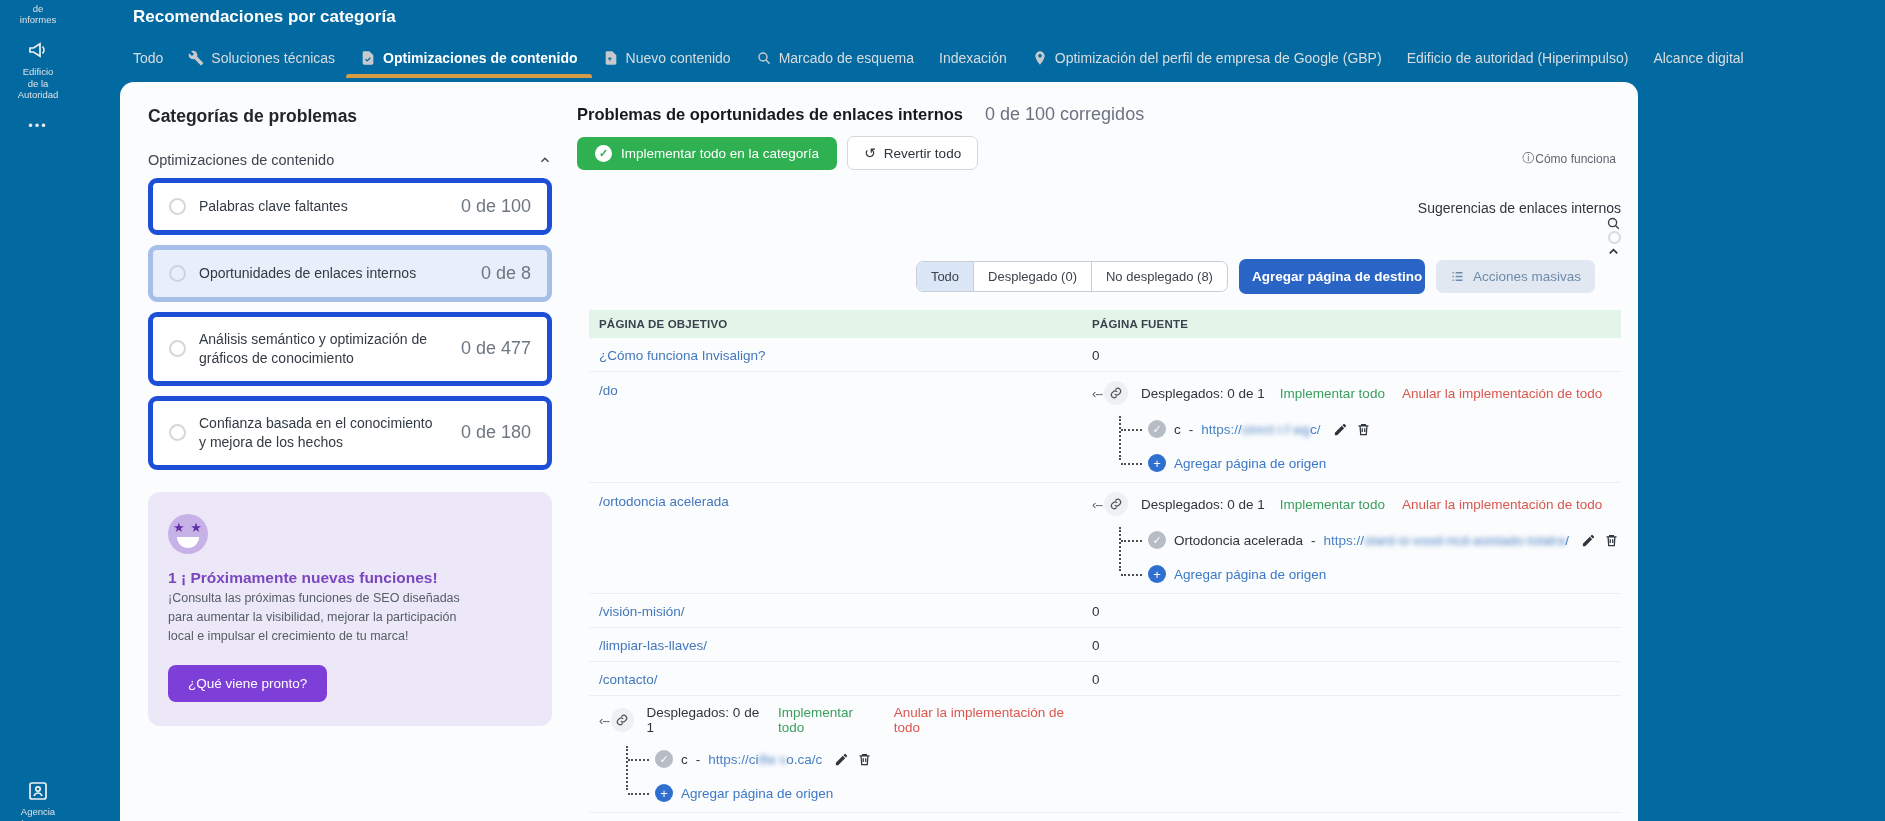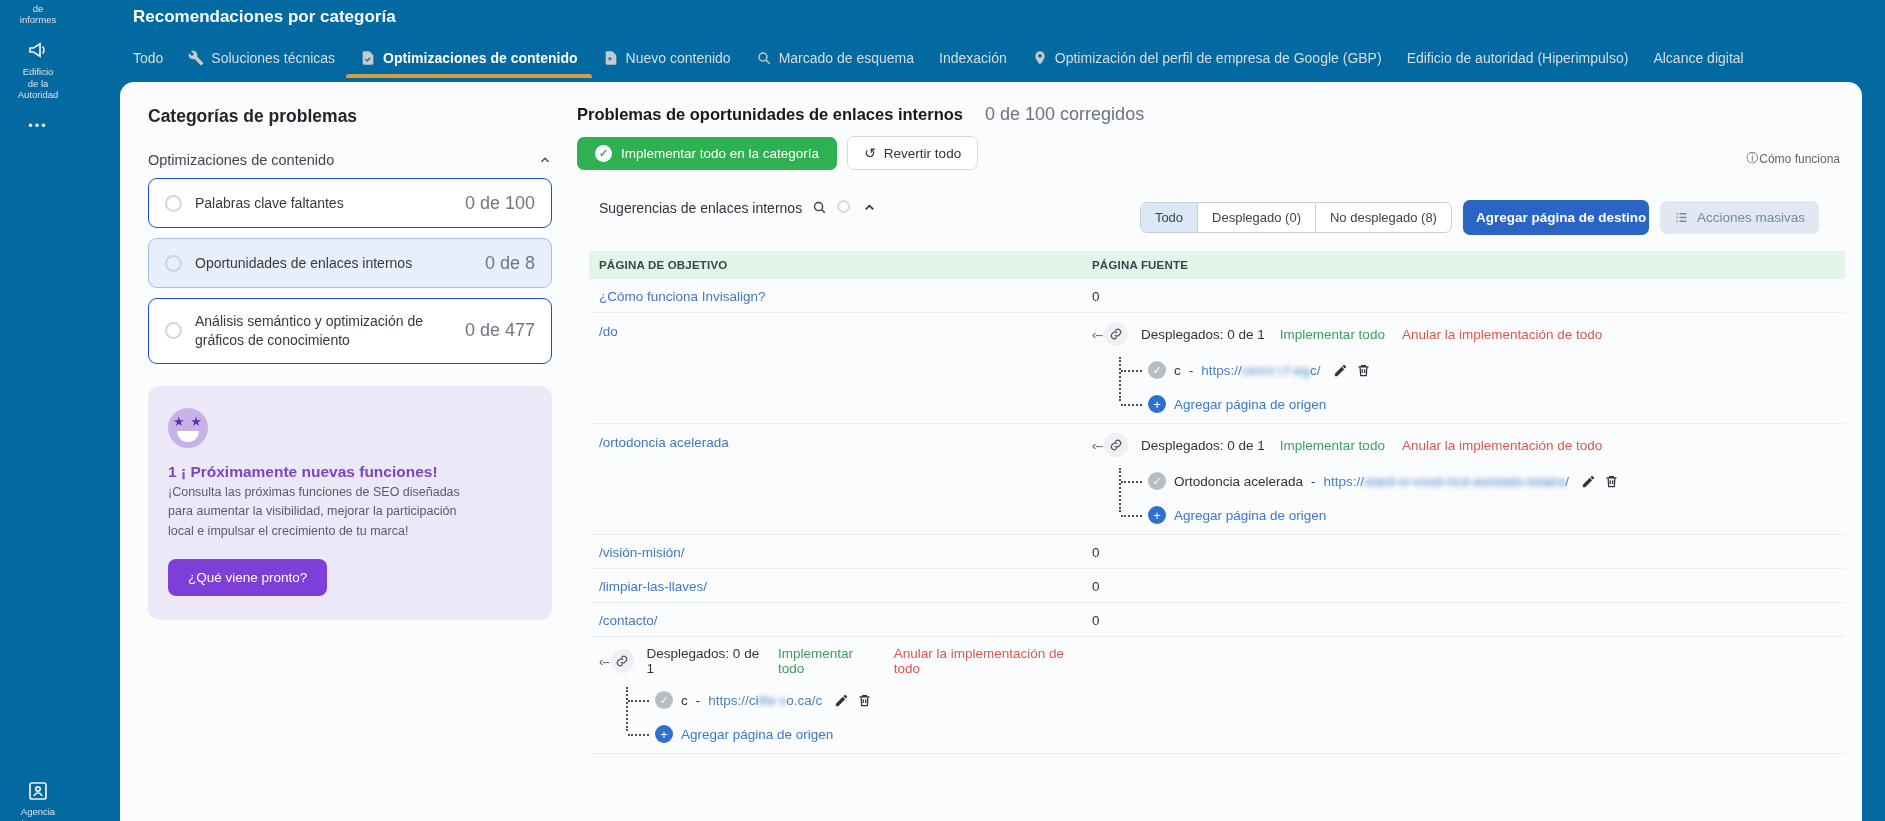--- a/index.html
+++ b/index.html
@@ -19,29 +19,29 @@
   
   .app-title { position:absolute; left:133px; top:7px; color:#ffffff; font-size:17px; font-weight:bold; }
   .tabs { position:absolute; left:133px; top:42px; display:flex; gap:25px; align-items:center; height:32px; }
   .tab { display:flex; align-items:center; gap:7px; color:#d9dcdf; font-size:14px; white-space:nowrap; position:relative; cursor:pointer; }
   .tab .t-icon { width:16px; height:16px; color:#c6cace; display:inline-flex; }
   .tab .t-icon svg { width:100%; height:100%; }
   .tab.active { color:#ffffff; font-weight:bold; }
   .tab.active::after { content:""; position:absolute; left:-14px; right:-14px; bottom:-12px; height:4px; border-radius:3px 3px 0 0; background:#d89b45; }
 
   
-  .card { position:absolute; left:120px; top:82px; width:1742px; height:739px; background:#fbfcfd; border-radius:14px 14px 0 0; }
+  .card { position:absolute; left:120px; top:82px; width:1518px; height:739px; background:#fbfcfd; border-radius:14px 14px 0 0; }
 
   
   .sidebar { position:absolute; left:28px; top:24px; width:404px; }
   .sidebar-title { font-size:17.5px; font-weight:bold; color:#23262b; }
   .group-row { margin-top:25px; display:flex; align-items:center; justify-content:space-between; color:#3e454e; font-size:14.5px; cursor:pointer; }
   .chev { width:14px; height:14px; color:#3e454e; }
   .chev svg { width:100%; height:100%; }
-  .cat-item { margin-top:10px; border:1px solid #1d4ed8; background:#ffffff; border-radius:9px; padding:13px 16px; display:flex; align-items:center; gap:13px; cursor:pointer; min-height:50px; }
+  .cat-item { margin-top:10px; border:5px solid #1d4ed8; background:#ffffff; border-radius:9px; padding:13px 16px; display:flex; align-items:center; gap:13px; cursor:pointer; min-height:50px; }
   .cat-item:first-of-type { margin-top:12px; }
   .cat-item.selected { background:#e9effa; border-color:#a6bfe8; }
   .radio { width:17px; height:17px; border:2px solid #d3d7dc; border-radius:50%; flex-shrink:0; background:transparent; }
   .cat-item.selected .radio { border-color:#c9d4e8; }
   .cat-label { font-size:14px; color:#333a42; flex:1; line-height:1.35; }
   .cat-count { font-size:18px; color:#6e7781; white-space:nowrap; margin-left:6px; }
 
   .promo { margin-top:22px; background:#ece8f7; border-radius:12px; padding:22px 20px 24px 20px; }
   .emoji { width:40px; height:40px; border-radius:50%; background:#c7b2e8; position:relative; }
   .emoji .eyes { position:absolute; top:6px; left:0; right:0; text-align:center; color:#5e2fa8; font-size:13px; letter-spacing:1px; }
@@ -56,21 +56,21 @@
   .main-title { font-size:16.5px; font-weight:bold; color:#17191c; }
   .progress { font-size:18px; color:#6b7280; }
   .actions-row { margin-top:11px; display:flex; gap:10px; align-items:center; }
   .btn-green { display:flex; align-items:center; gap:9px; background:#2fb051; color:#ffffff; border:none; border-radius:7px; padding:8px 18px; font-size:13.5px; font-family:inherit; cursor:pointer; }
   .check-circle { width:17px; height:17px; border-radius:50%; background:#ffffff; color:#2fb051; font-size:11px; font-weight:bold; display:flex; align-items:center; justify-content:center; }
   .btn-plain { display:flex; align-items:center; gap:8px; background:#ffffff; color:#2b333c; border:1px solid #d4d8dd; border-radius:7px; padding:8px 16px; font-size:13.5px; font-family:inherit; cursor:pointer; }
   .undo-glyph { font-size:14px; }
   .how { position:absolute; right:5px; top:68px; color:#5f6670; font-size:12px; display:flex; align-items:center; cursor:pointer; }
   .how .i-glyph { font-size:12px; margin-right:1px; }
 
-  .toolbar { margin-top:30px; margin-left:22px; display:flex; align-items:flex-start; }
+  .toolbar { margin-top:30px; margin-left:12px; display:flex; align-items:flex-end;flex-direction:column; }
   .sugg-label { font-size:14px; color:#2e353d; }
   .search-icon { width:15px; height:15px; margin-left:10px; color:#3c4043; cursor:pointer; }
   .search-icon svg { width:100%; height:100%; }
   .mini-circle { width:13px; height:13px; border:2px solid #d7dadf; border-radius:50%; margin-left:10px; cursor:pointer; }
   .tb-chev { width:15px; height:15px; margin-left:12px; color:#2e353d; cursor:pointer; }
   .tb-chev svg { width:100%; height:100%; }
 
   .toolbar-right { margin-left:auto; display:flex; align-items:center; gap:11px; margin-right:26px; }
   .seg { display:flex; border:1px solid #c9ced5; border-radius:7px; overflow:hidden; background:#ffffff; }
   .seg-item { padding:7px 14px; font-size:13px; color:#3c434b; border-left:1px solid #c9ced5; white-space:nowrap; cursor:pointer; }
@@ -228,20 +228,25 @@
       <div class="cat-item selected">
         <span class="radio"></span>
         <span class="cat-label">Oportunidades de enlaces internos</span>
         <span class="cat-count">0 de 8</span>
       </div>
       <div class="cat-item">
         <span class="radio"></span>
         <span class="cat-label">Análisis semántico y optimización de gráficos de conocimiento</span>
         <span class="cat-count">0 de 477</span>
       </div>
+      <div class="cat-item">
+        <span class="radio"></span>
+        <span class="cat-label">Confianza basada en el conocimiento y mejora de los hechos</span>
+        <span class="cat-count">0 de 180</span>
+      </div>
 
       <div class="promo">
         <div class="emoji">
           <span class="eyes">★ ★</span>
             <span class="mouth"></span>
         </div>
         <div class="promo-title">1 ¡ Próximamente nuevas funciones!</div>
         <div class="promo-body">¡Consulta las próximas funciones de SEO diseñadas para aumentar la visibilidad, mejorar la participación local e impulsar el crecimiento de tu marca!</div>
         <button class="promo-btn">¿Qué viene pronto?</button>
       </div>

